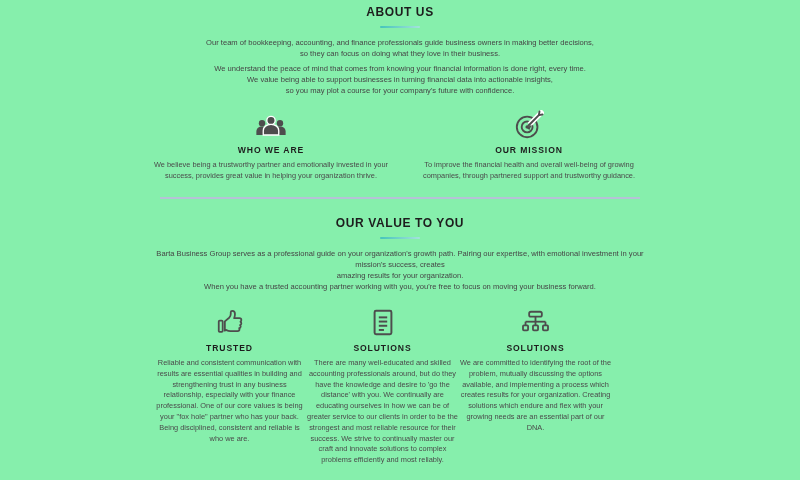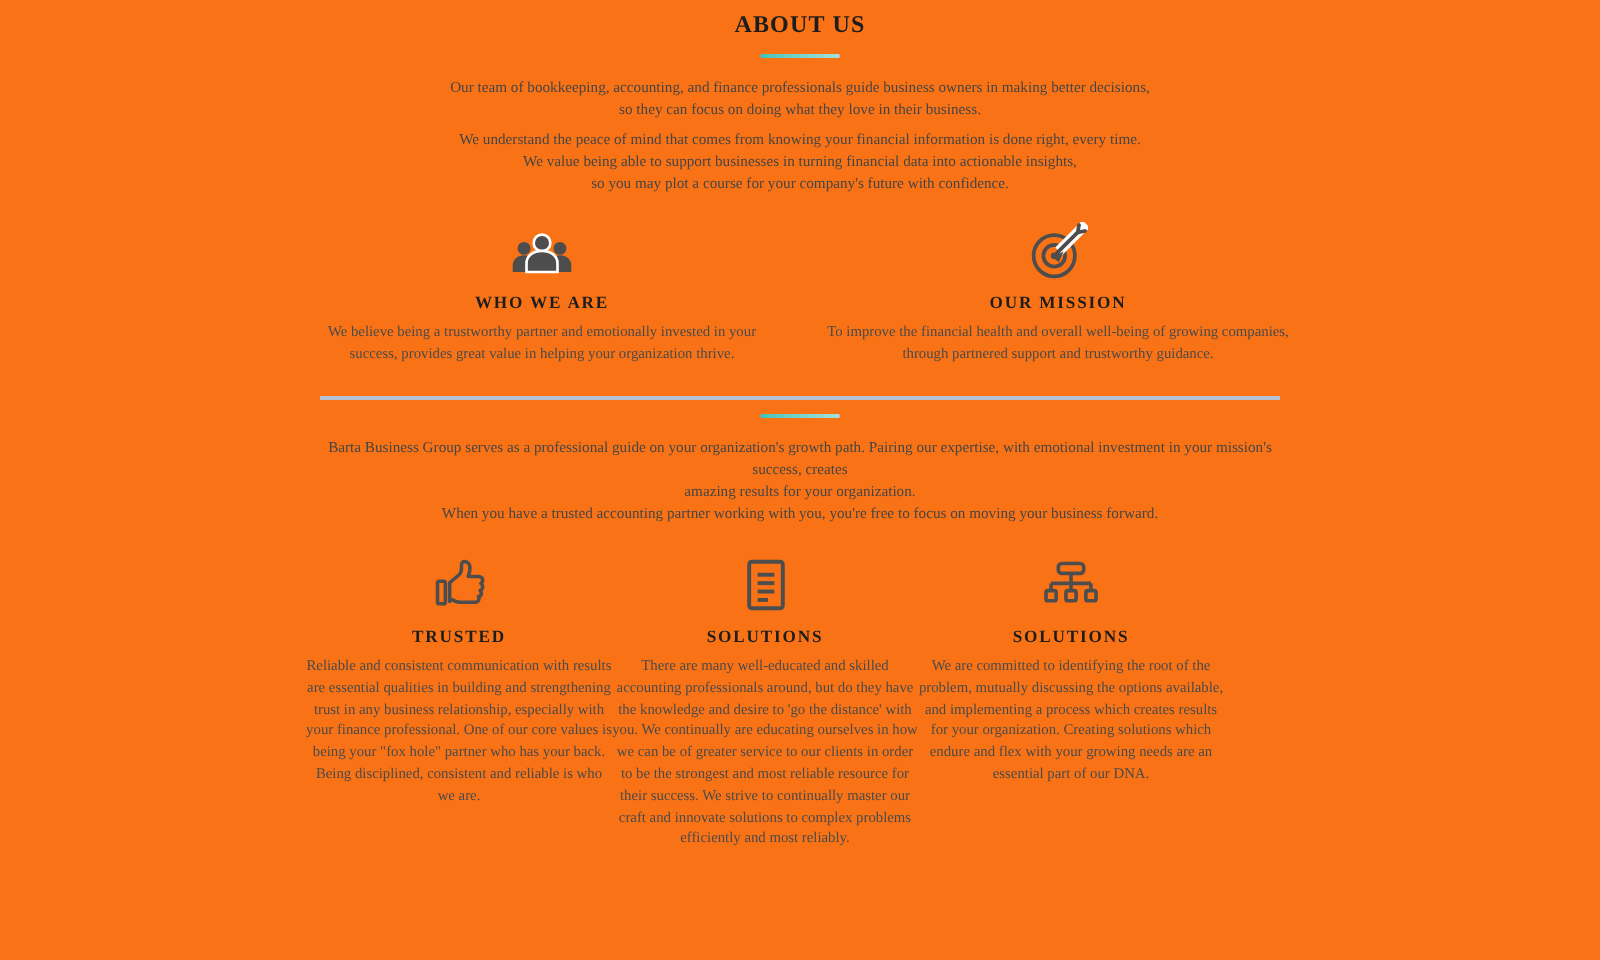--- a/index.html
+++ b/index.html
@@ -1,19 +1,19 @@
 <!DOCTYPE html>
 <html><head>
 <meta charset="utf-8">
 <style>
   * { box-sizing: border-box; }
   html, body { margin: 0; padding: 0; background: #ffffff; }
   .page {
-    width: 800px; height: 480px; background: #f97316; overflow: hidden;
-    font-family: Liberation Serif, serif; color: #4a4a4a;
+    width: 800px; height: 480px; background: #86efac; overflow: hidden;
+    font-family: Liberation Sans, sans-serif; color: #4a4a4a;
   }
   .container { width: 494px; margin: 0 auto; text-align: center; }
   .section-title {
     padding-top: 5px; font-size: 12px; font-weight: bold;
     letter-spacing: .6px; color: #1d1d1d;
   }
   .accent {
     width: 40px; height: 2px; border-radius: 1px; margin: 7px auto 0;
     background: linear-gradient(90deg, #45c4ba, #a5e2dc);
   }
@@ -93,20 +93,21 @@
           </svg>
         </div>
         <div class="feature-title">OUR MISSION</div>
         <div class="feature-text">To improve the financial health and overall well-being of growing companies, through partnered support and trustworthy guidance.</div>
       </div>
 
     </div>
 
     <div class="divider"></div>
 
+    <div class="section-title value-title">OUR VALUE TO YOU</div>
     <div class="accent"></div>
 
     <div class="intro">
       <div>Barta Business Group serves as a professional guide on your organization's growth path. Pairing our expertise, with emotional investment in your mission's success, creates</div>
       <div>amazing results for your organization.</div>
       <div>When you have a trusted accounting partner working with you, you're free to focus on moving your business forward.</div>
     </div>
 
     <div class="columns">
 

